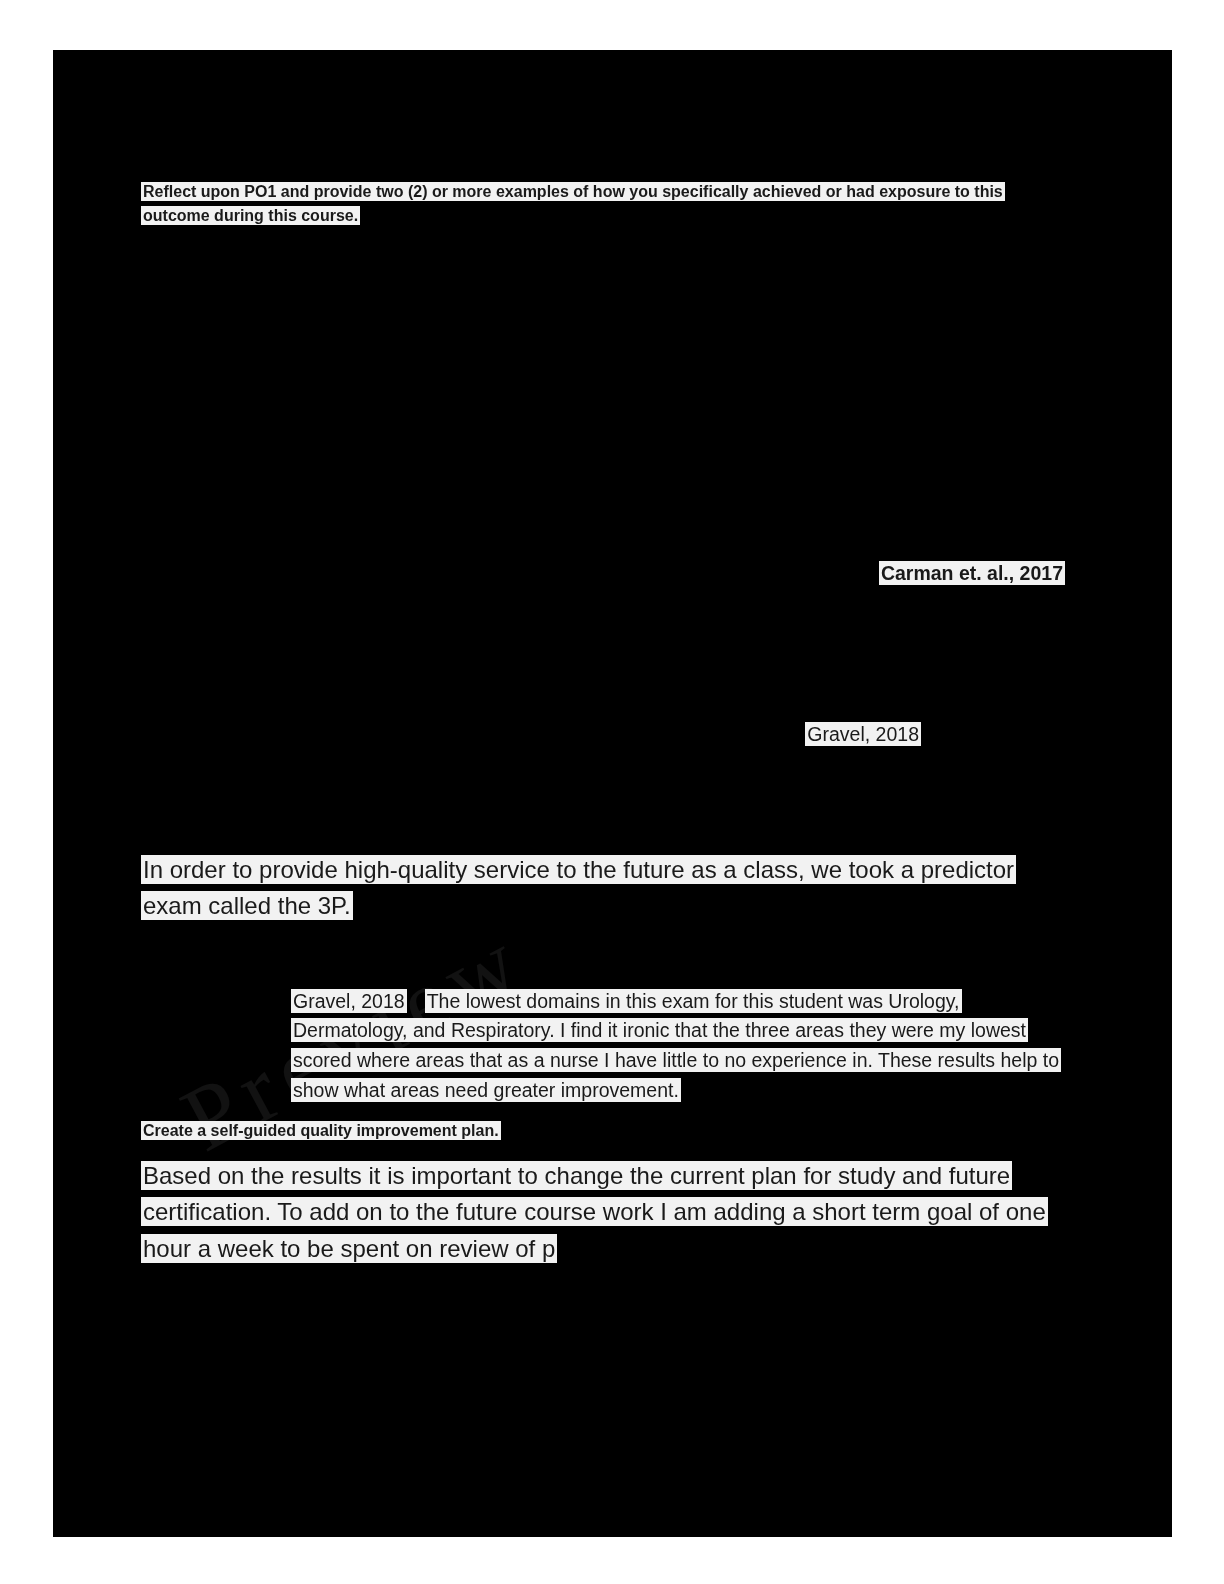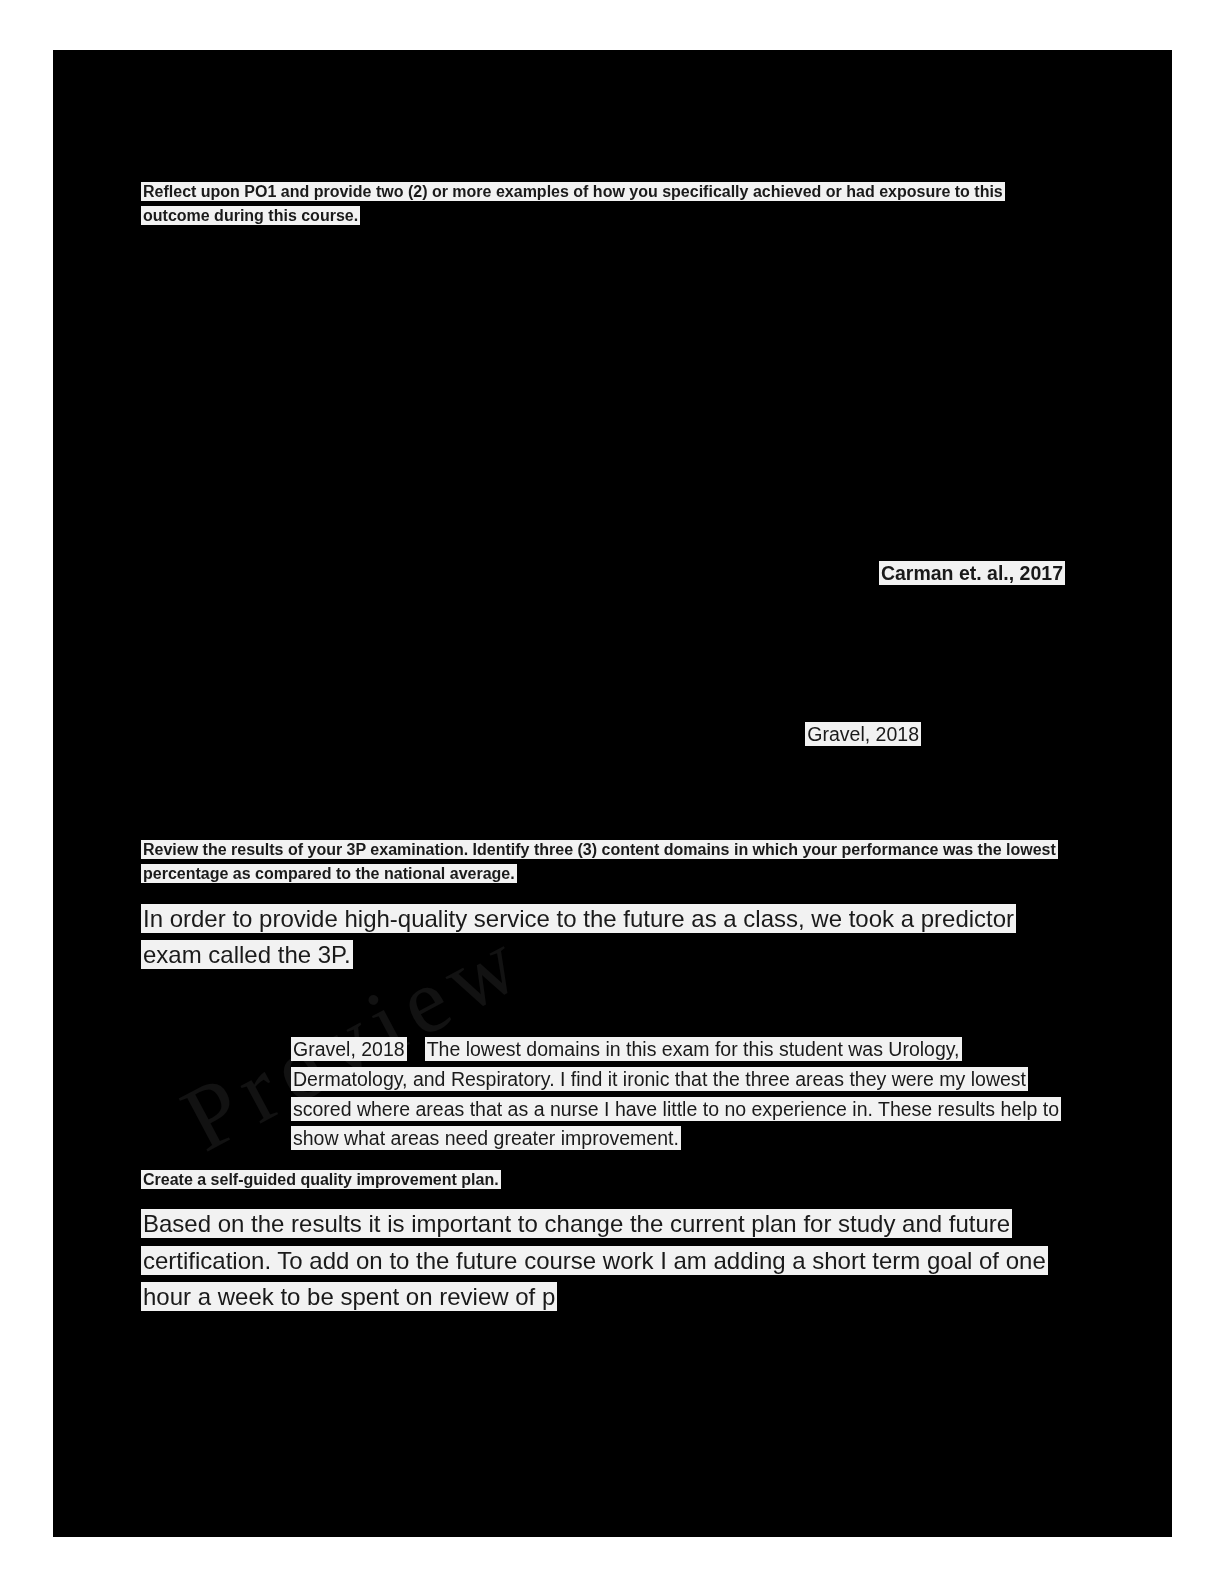--- a/index.html
+++ b/index.html
@@ -122,23 +122,20 @@
       </div>
 
       <div class="spacer-lg"></div>
 
       <div class="block right-cite-2">
         <span class="txt">Gravel, 2018</span>
       </div>
 
       <div class="spacer-md"></div>
 
-      <div class="block heading-block">
-        <span class="txt">Review the results of your 3P examination.  Identify three (3) content domains in which your performance was the lowest percentage as compared to the national average.</span>
-      </div>
 
       <div class="spacer-xs"></div>
 
       <div class="block body-block">
         <span class="txt">In order to provide high-quality service to the future as a class, we took a predictor exam called the 3P.</span>
       </div>
 
       <div class="spacer-sm"></div>
 
       <div class="block body-block indent-cite">

